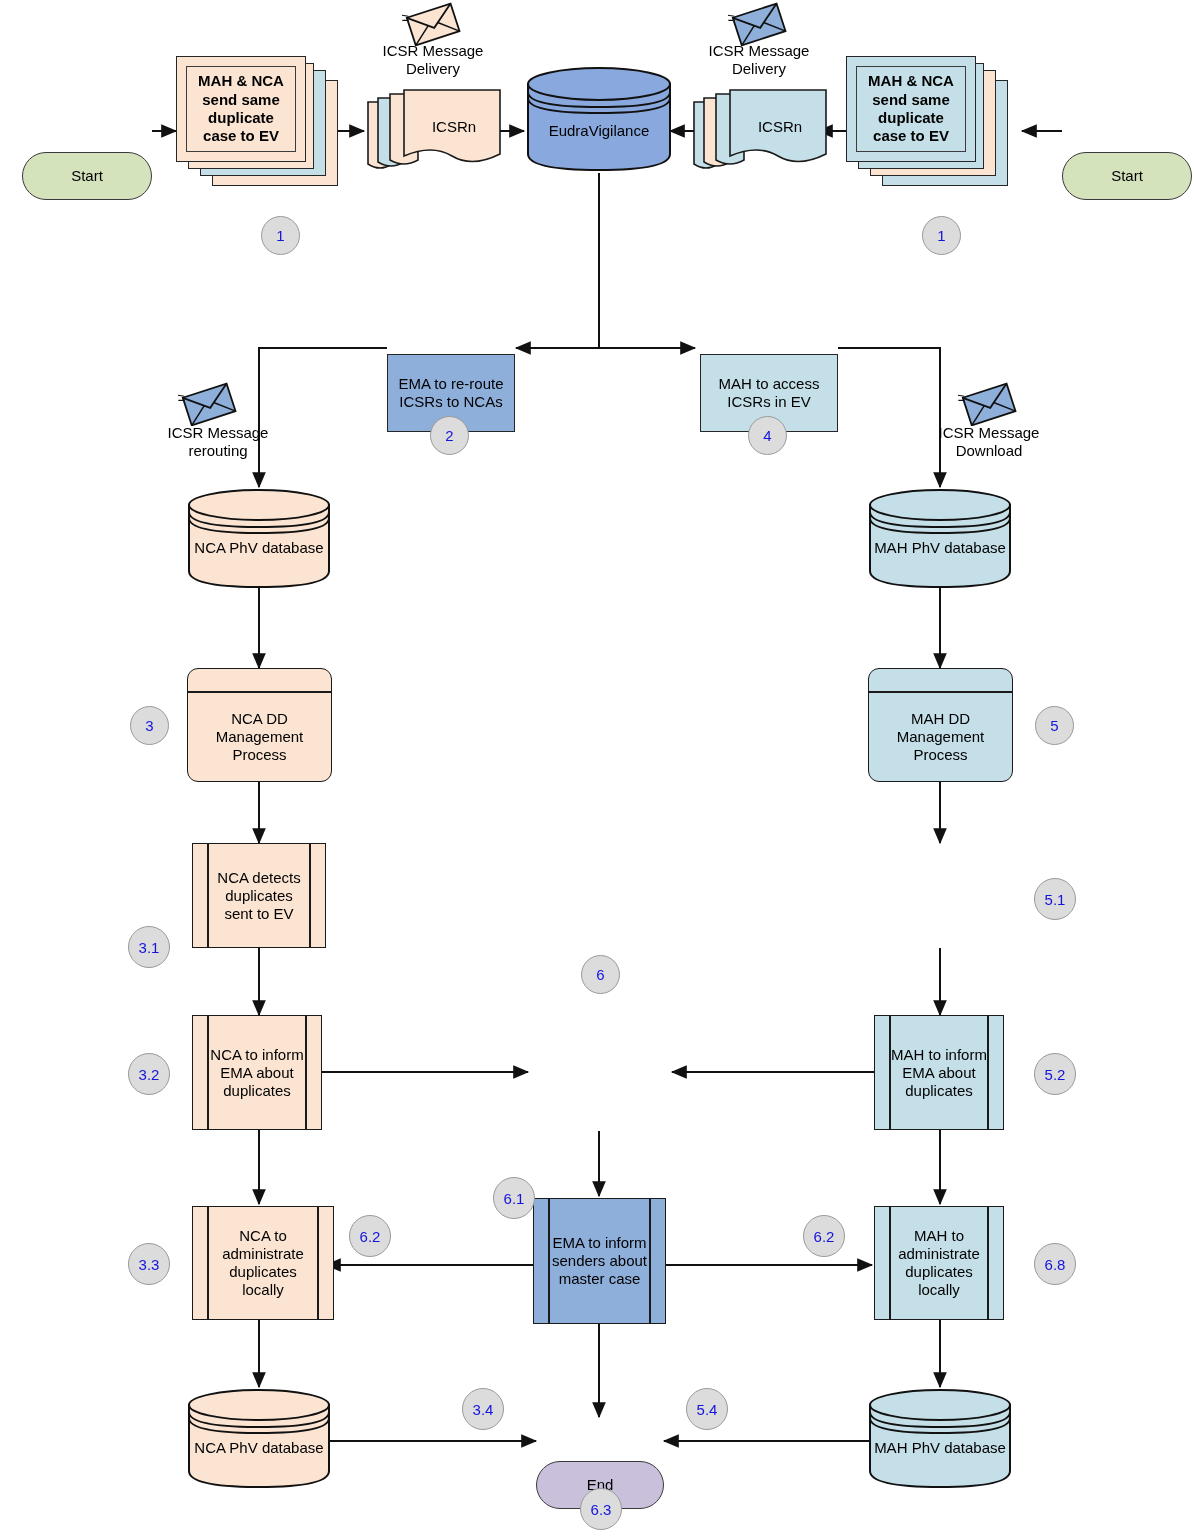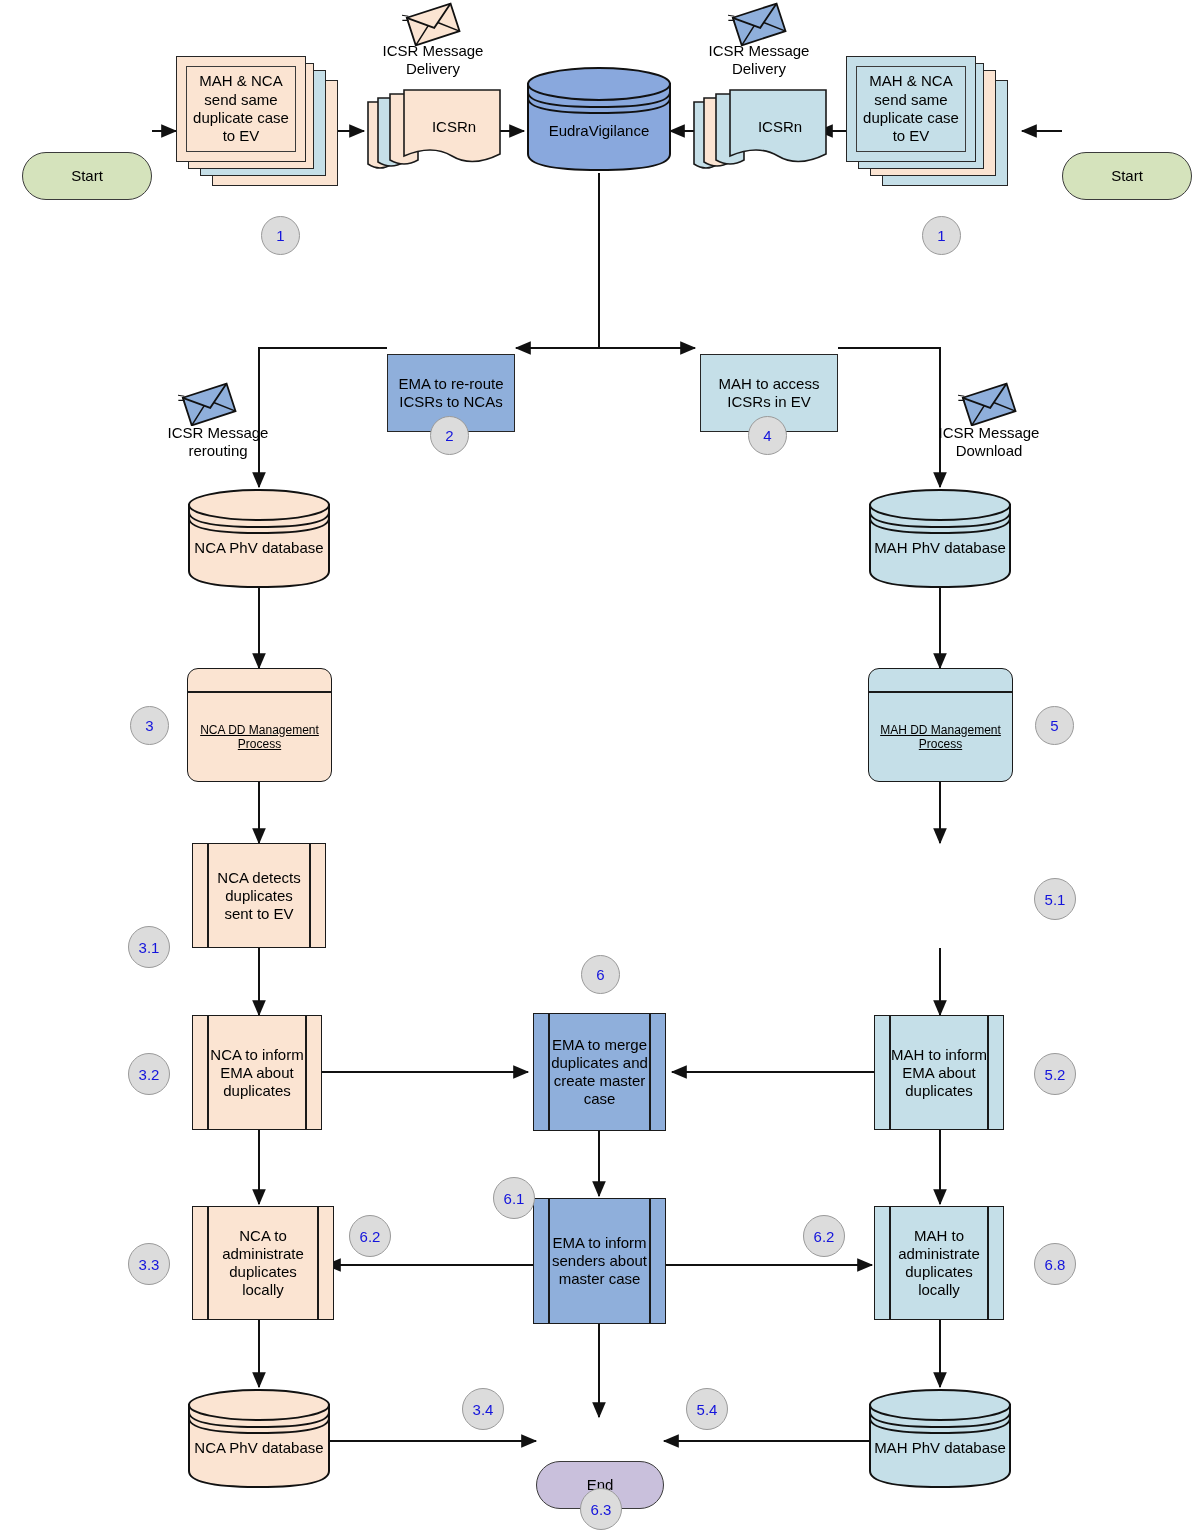--- a/index.html
+++ b/index.html
@@ -62,20 +62,21 @@
     left: 9px; right: 9px; top: 9px; bottom: 9px;
     border: 1.6px solid #3b3b3b;
     display: flex;
     align-items: center;
     justify-content: center;
     text-align: center;
     font-size: 15px;
     line-height: 1.22;
     padding: 2px 4px;
     box-sizing: border-box;
+    font-weight: bold;
   }
   .docstack { position: absolute; }
   .process-box {
     border: 1.6px solid #262626;
     font-size: 15px;
     padding: 2px 5px;
   }
   
   .predef {
     position: absolute;
@@ -111,23 +112,22 @@
     height: 1.6px;
     background: #1a1a1a;
   }
   .subproc .lbl {
     position: absolute;
     left: 4px; right: 4px; top: 24px; bottom: 0;
     display: flex;
     align-items: center;
     justify-content: center;
     text-align: center;
-    font-size: 12px;
+    font-size: 15px;
     line-height: 1.2;
-    text-decoration: underline;
   }
   
   .cyl { position: absolute; }
   .cyl .lbl {
     position: absolute;
     left: 0; right: 0; top: 42%;
     text-align: center;
     font-size: 15px;
     line-height: 1.2;
     color: #000;
@@ -393,25 +393,20 @@
     <div class="bar" style="right:14px;"></div>
     <div class="lbl">NCA to inform EMA about duplicates</div>
   </div>
 
   <div class="predef" style="left:874px; top:1015px; width:130px; height:115px; background:#c5dfe8;">
     <div class="bar" style="left:14px;"></div>
     <div class="bar" style="right:14px;"></div>
     <div class="lbl">MAH to inform EMA about duplicates</div>
   </div>
 
-  <div class="predef" style="left:533px; top:1013px; width:133px; height:118px; background:#8fafdb;">
-    <div class="bar" style="left:14px;"></div>
-    <div class="bar" style="right:14px;"></div>
-    <div class="lbl">EMA to merge duplicates and create master case</div>
-  </div>
 
   <div class="predef" style="left:533px; top:1198px; width:133px; height:126px; background:#8fafdb;">
     <div class="bar" style="left:14px;"></div>
     <div class="bar" style="right:14px;"></div>
     <div class="lbl">EMA to inform senders about master case</div>
   </div>
 
   <div class="predef" style="left:192px; top:1206px; width:142px; height:114px; background:#fbe4d2;">
     <div class="bar" style="left:14px;"></div>
     <div class="bar" style="right:14px;"></div>

